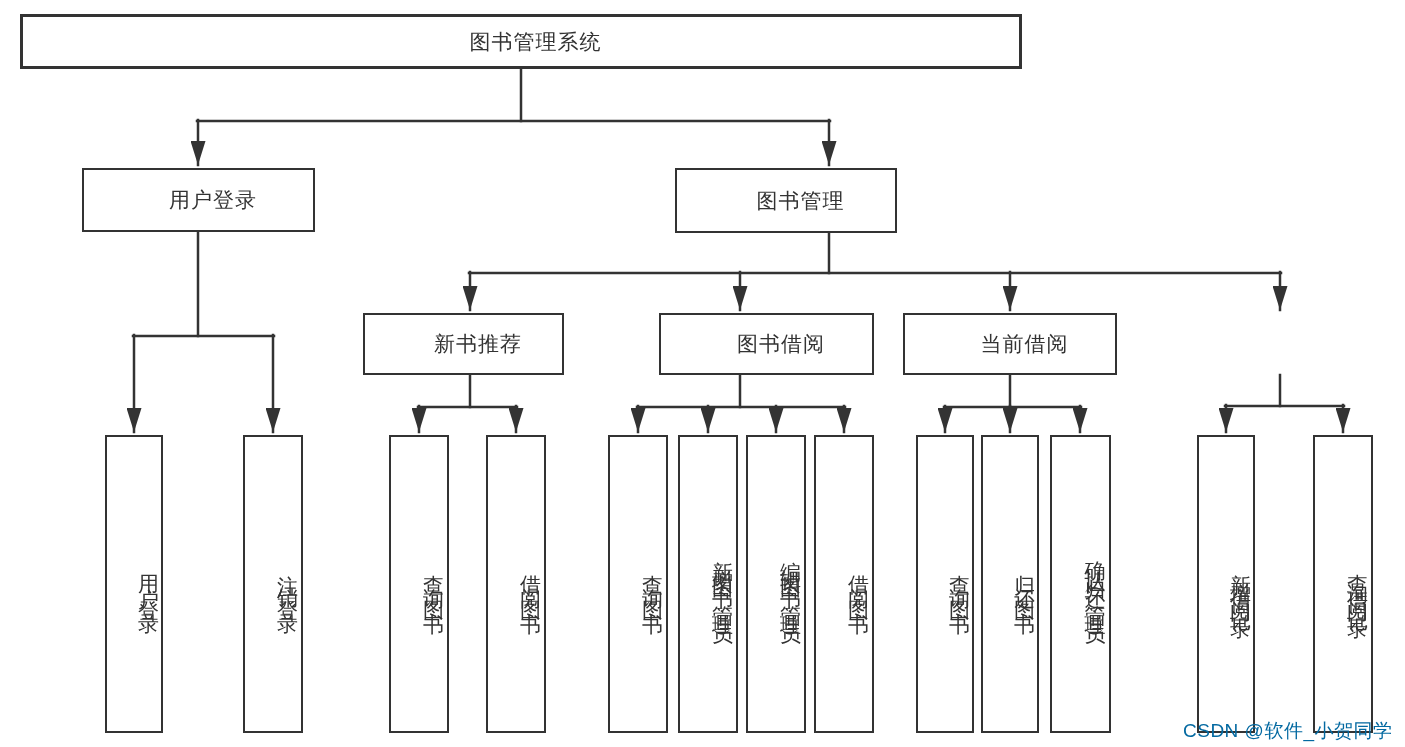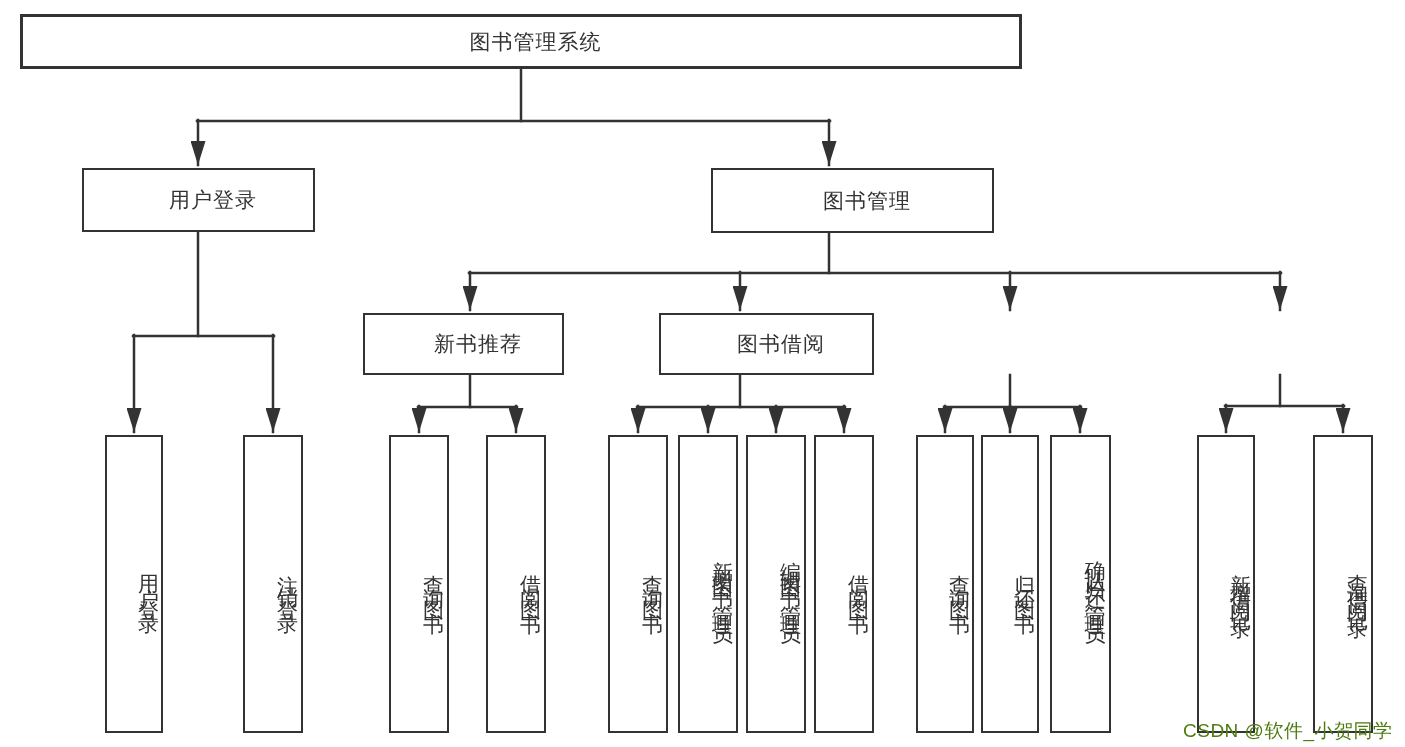--- a/index.html
+++ b/index.html
@@ -15,21 +15,21 @@
   .hbox{font-size:21px;letter-spacing:1px;}
   .root{border-width:3px;}
   .vbox{top:435px;height:298px;font-size:21px;}
   .vtext{
     writing-mode:vertical-rl;line-height:1.05;letter-spacing:9px;
     white-space:nowrap;
   }
   .vtext.short{letter-spacing:13px;}
   .watermark{
     position:absolute;left:1183px;top:718px;z-index:3;
-    font-size:19px;color:#4d7c0f;letter-spacing:0.5px;white-space:nowrap;
+    font-size:19px;color:#0369a1;letter-spacing:0.5px;white-space:nowrap;
   }
 </style>
 </head>
 <body>
 
 <div class="canvas">
 
   <svg class="wires" viewBox="0 0 1405 747" xmlns="http://www.w3.org/2000/svg">
     <defs>
       <marker id="arrow" viewBox="0 0 24 15" refX="24" refY="7.5" markerWidth="24" markerHeight="15" markerUnits="userSpaceOnUse" orient="auto">
@@ -94,29 +94,32 @@
     </g>
   </svg>
 
   <div class="node hbox root" style="left:20px;top:14px;width:1002px;height:55px;">
     <span>图书管理系统</span>
   </div>
 
   <div class="node hbox" style="left:82px;top:168px;width:233px;height:64px;">
     <span>用户登录</span>
   </div>
-  <div class="node hbox" style="left:711px;top:168px;width:283px;height:65px;">
+  <div class="node hbox" style="left:675px;top:168px;width:222px;height:65px;">
     <span>图书管理</span>
   </div>
 
   <div class="node hbox" style="left:363px;top:313px;width:201px;height:62px;">
     <span>新书推荐</span>
   </div>
   <div class="node hbox" style="left:659px;top:313px;width:215px;height:62px;">
     <span>图书借阅</span>
+  </div>
+  <div class="node hbox" style="left:903px;top:313px;width:214px;height:62px;">
+    <span>当前借阅</span>
   </div>
 
   <div class="node vbox" style="left:105px;width:58px;">
     <span class="vtext short">用户登录</span>
   </div>
   <div class="node vbox" style="left:243px;width:60px;">
     <span class="vtext short">注销登录</span>
   </div>
 
   <div class="node vbox" style="left:389px;width:60px;">

